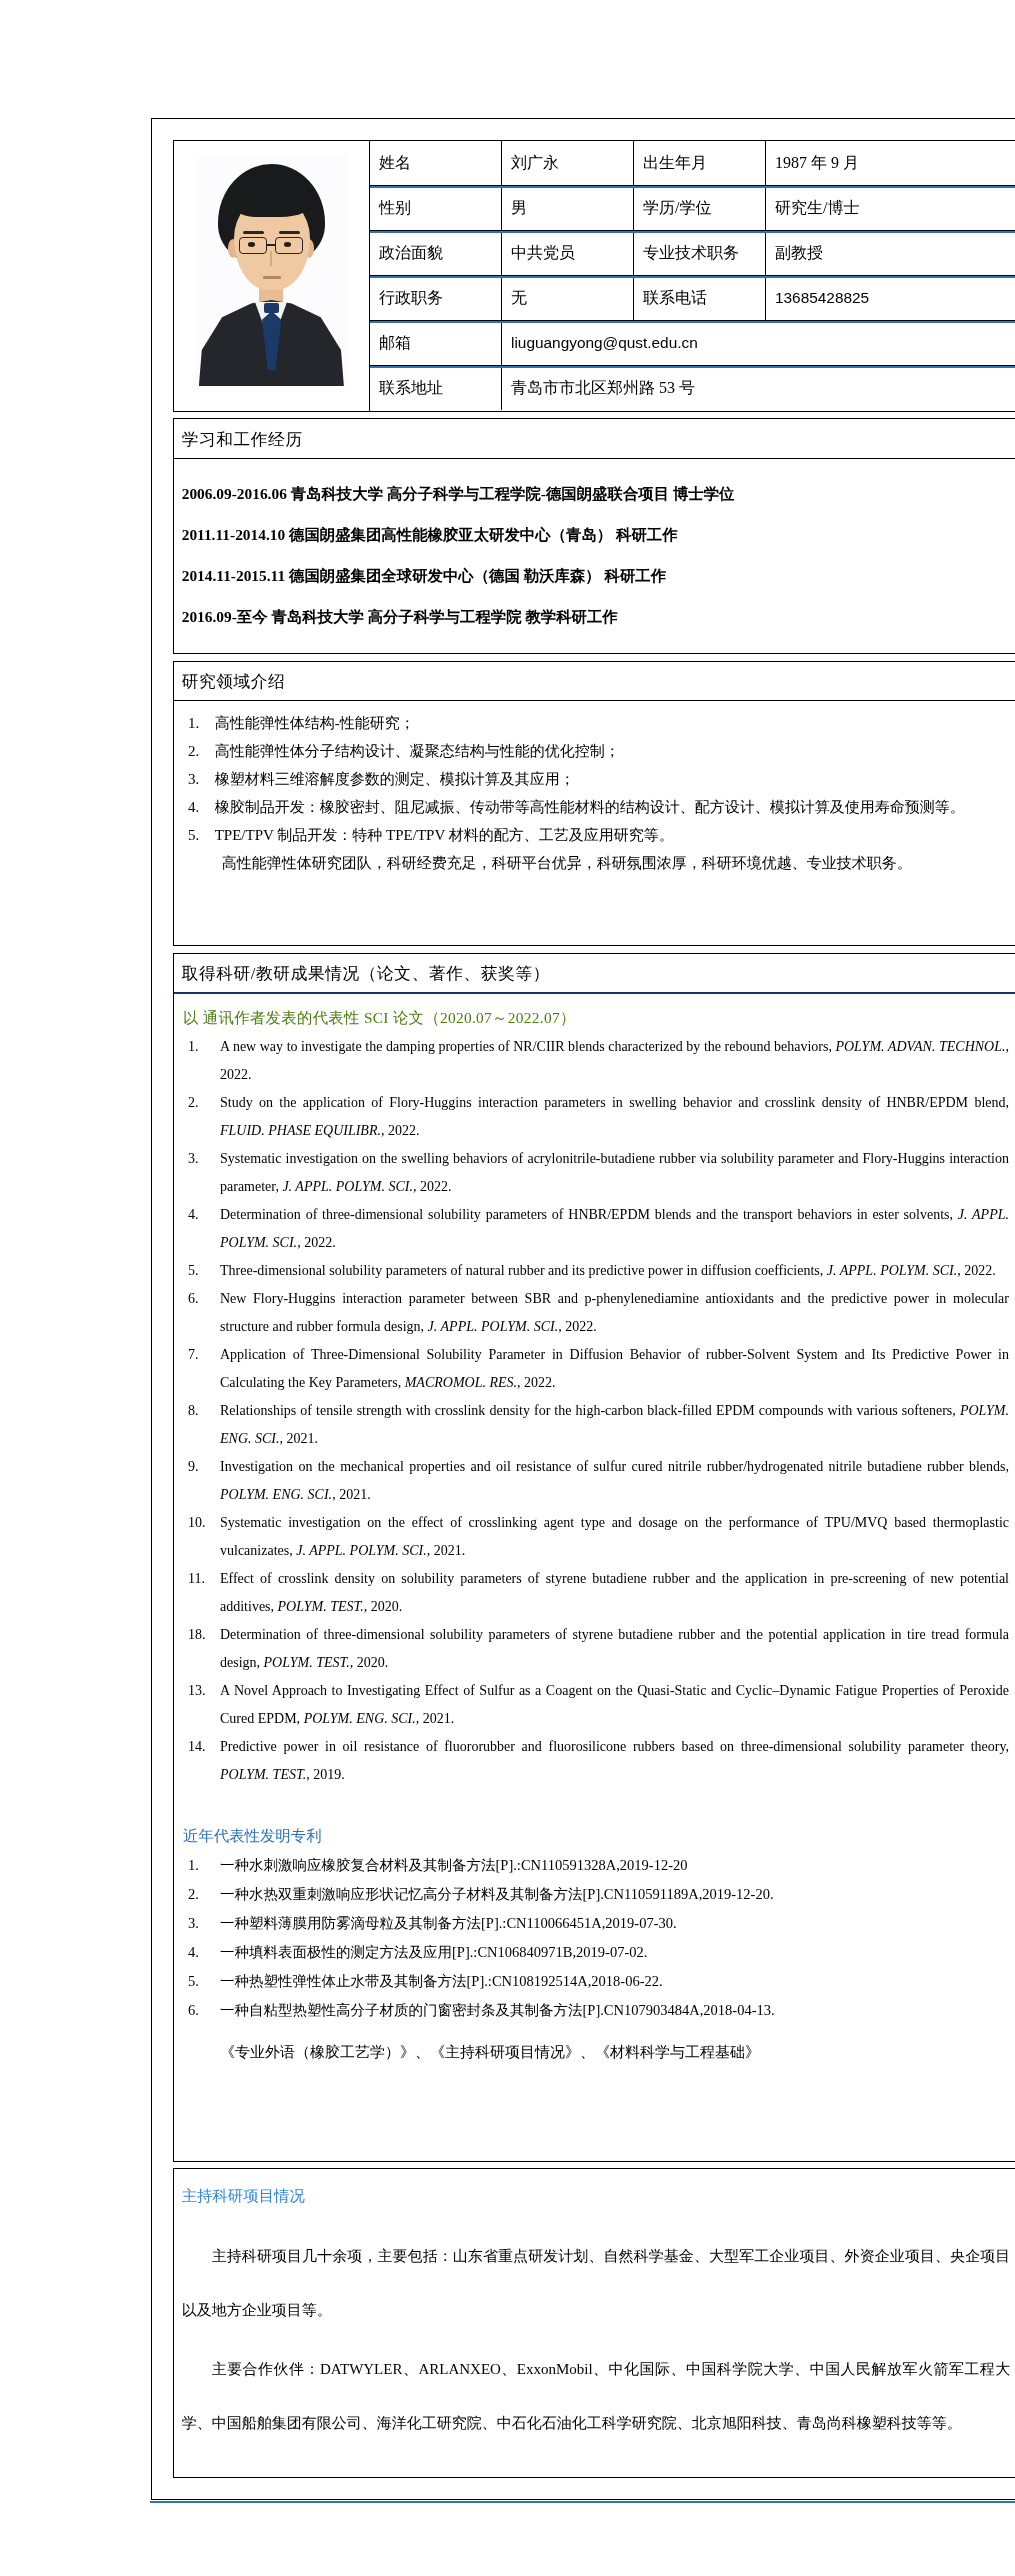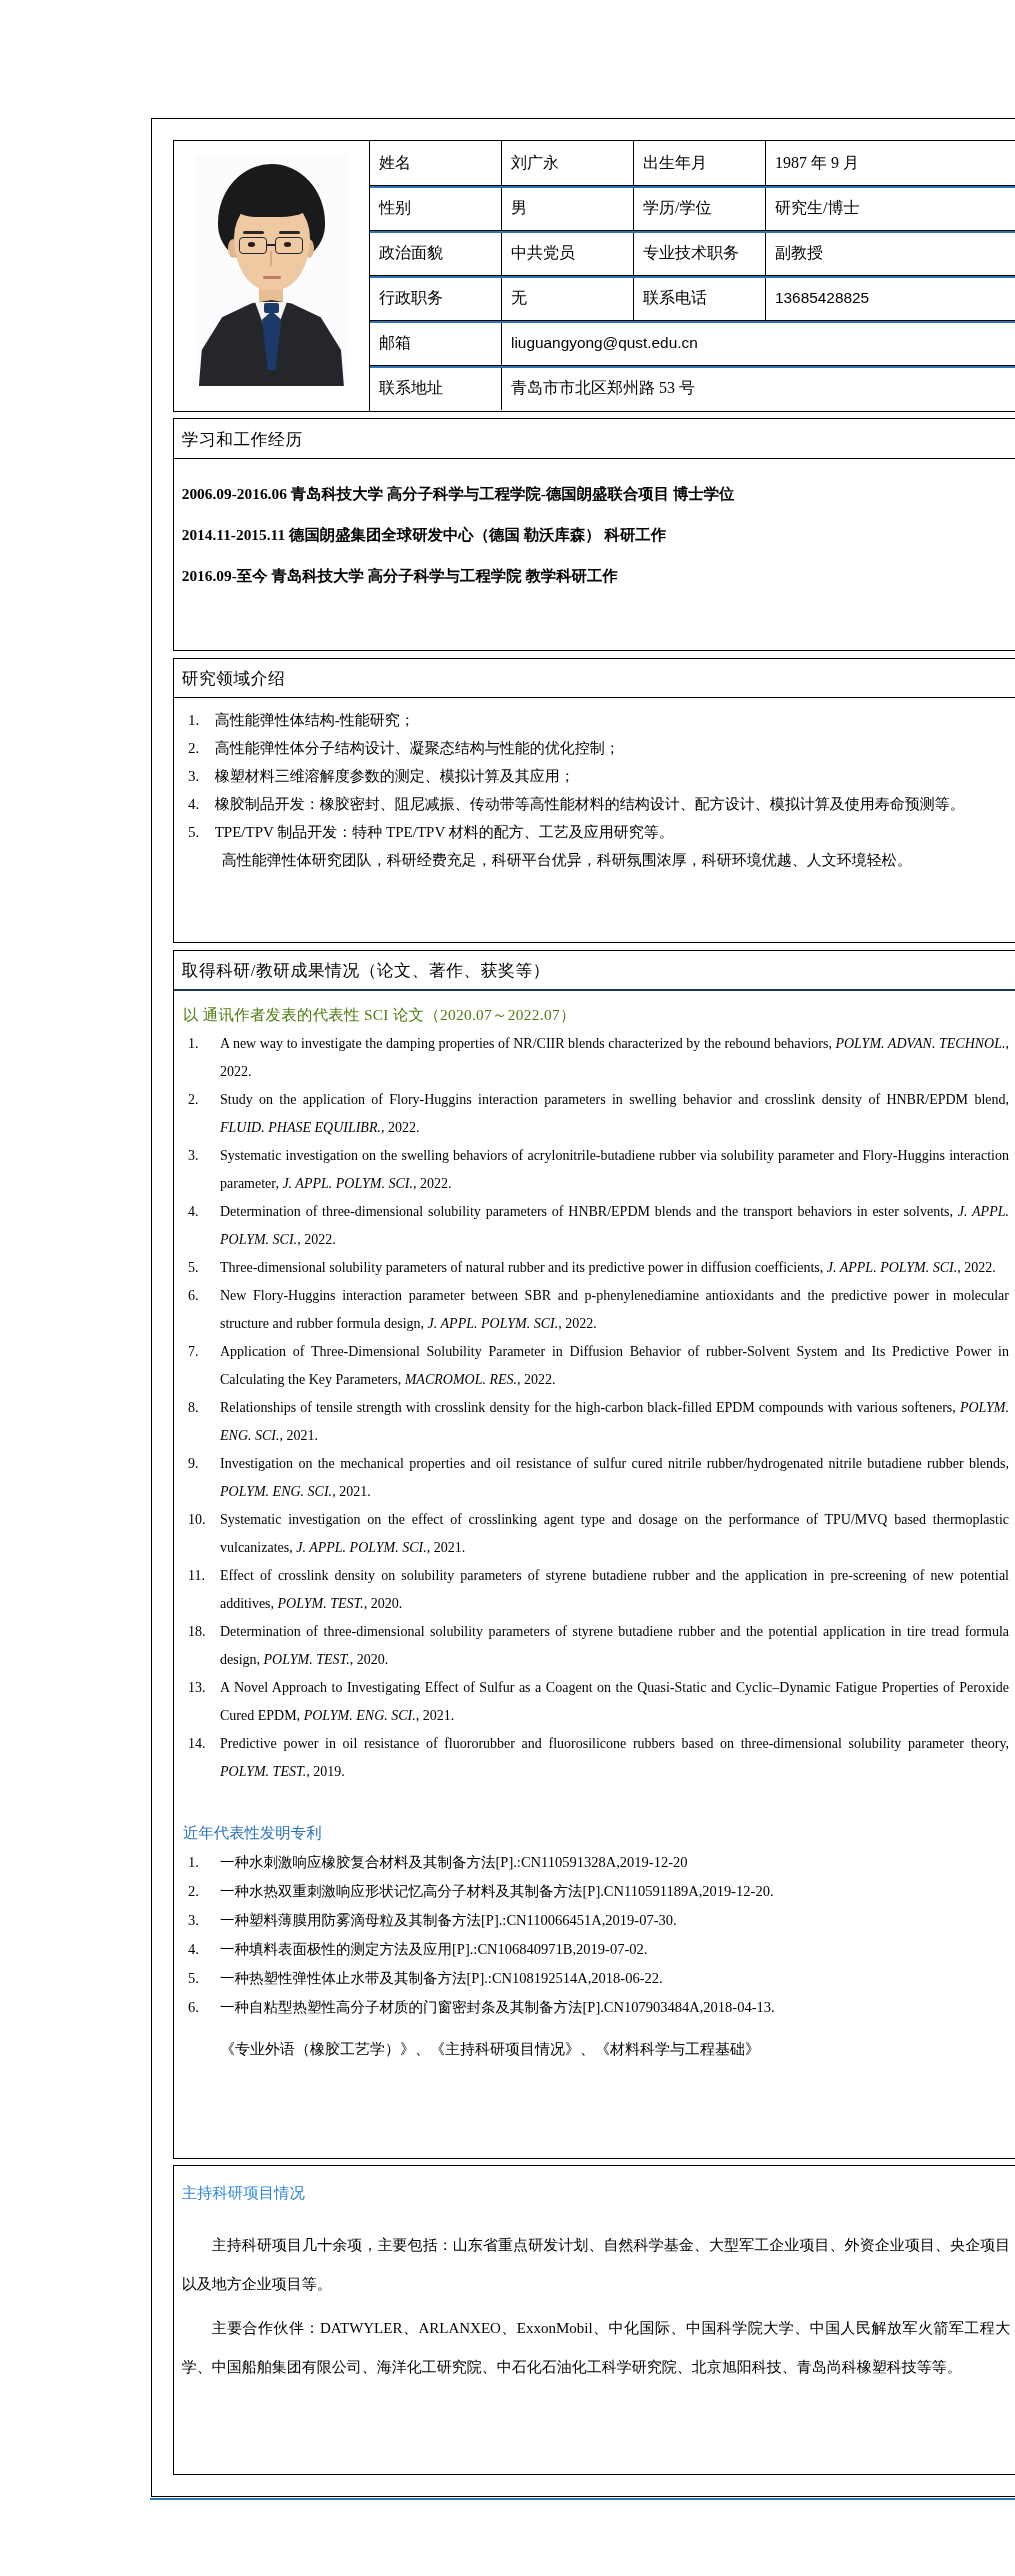--- a/index.html
+++ b/index.html
@@ -82,21 +82,21 @@
   .paper i{font-style:italic;}
   .patents-heading{color:#2A72BE;font-size:15.4px;line-height:30px;margin-top:32px;}
   .patent{position:relative;padding-left:37px;font-size:14.5px;line-height:29px;}
   .patent .num{position:absolute;left:5.1px;top:0;}
   .courses-heading{color:#2E86DC;font-size:15.4px;line-height:30px;margin-top:36px;}
   .courses{font-size:15px;line-height:30px;text-indent:37px;margin-top:11.6px;}
 
   
   .proj-body{padding:10.3px 7.7px 14px;min-height:283px;}
   .proj-subheading{color:#2E86DC;font-size:15.4px;line-height:31px;margin-bottom:18px;}
-  .proj-p{font-size:15px;line-height:39px;text-indent:2em;text-align:justify;margin:0 0 5.1px;}
+  .proj-p{font-size:15px;line-height:54px;text-indent:2em;text-align:justify;margin:0 0 5.1px;}
 </style>
 </head>
 <body>
 
 <div class="doc">
 
   <div class="tbl-profile">
     <div class="photo-cell">
       <div class="photo">
         <div class="ph-hair"></div>
@@ -153,36 +153,37 @@
           <div class="pc">联系地址</div>
           <div class="pc">青岛市市北区郑州路 53 号</div>
         </div>
       </div>
   </div>
 
   <div class="sec">
     <div class="sec-header">学习和工作经历</div>
     <div class="exp-body">
         <div class="exp-line">2006.09-2016.06 青岛科技大学 高分子科学与工程学院-德国朗盛联合项目 博士学位</div>
+        <div class="exp-line">2011.11-2014.10 德国朗盛集团高性能橡胶亚太研发中心（青岛） 科研工作</div>
         <div class="exp-line">2014.11-2015.11 德国朗盛集团全球研发中心（德国 勒沃库森） 科研工作</div>
         <div class="exp-line">2016.09-至今 青岛科技大学 高分子科学与工程学院 教学科研工作</div>
       </div>
   </div>
 
   <div class="sec">
     <div class="sec-header">研究领域介绍</div>
     <div class="rs-body">
       <div>
           <div class="rs-li"><span class="num">1.</span>高性能弹性体结构-性能研究；</div>
           <div class="rs-li"><span class="num">2.</span>高性能弹性体分子结构设计、凝聚态结构与性能的优化控制；</div>
           <div class="rs-li"><span class="num">3.</span>橡塑材料三维溶解度参数的测定、模拟计算及其应用；</div>
           <div class="rs-li"><span class="num">4.</span>橡胶制品开发：橡胶密封、阻尼减振、传动带等高性能材料的结构设计、配方设计、模拟计算及使用寿命预测等。</div>
           <div class="rs-li"><span class="num">5.</span>TPE/TPV 制品开发：特种 TPE/TPV 材料的配方、工艺及应用研究等。</div>
         </div>
-      <p class="rs-note">高性能弹性体研究团队，科研经费充足，科研平台优异，科研氛围浓厚，科研环境优越、人文环境轻松。</p>
+      <p class="rs-note">高性能弹性体研究团队，科研经费充足，科研平台优异，科研氛围浓厚，科研环境优越、专业技术职务。</p>
     </div>
   </div>
 
   <div class="sec">
     <div class="sec-header navy">取得科研/教研成果情况（论文、著作、获奖等）</div>
     <div class="ach-body">
       <div class="sci-heading">以 通讯作者发表的代表性 SCI 论文（2020.07～2022.07）</div>
       <div>
           <div class="paper"><span class="num">1.</span>A new way to investigate the damping properties of NR/CIIR blends characterized by the rebound behaviors, <i>POLYM. ADVAN. TECHNOL.</i>, 2022.</div>
           <div class="paper"><span class="num">2.</span>Study on the application of Flory-Huggins interaction parameters in swelling behavior and crosslink density of HNBR/EPDM blend, <i>FLUID. PHASE EQUILIBR.</i>, 2022.</div>

